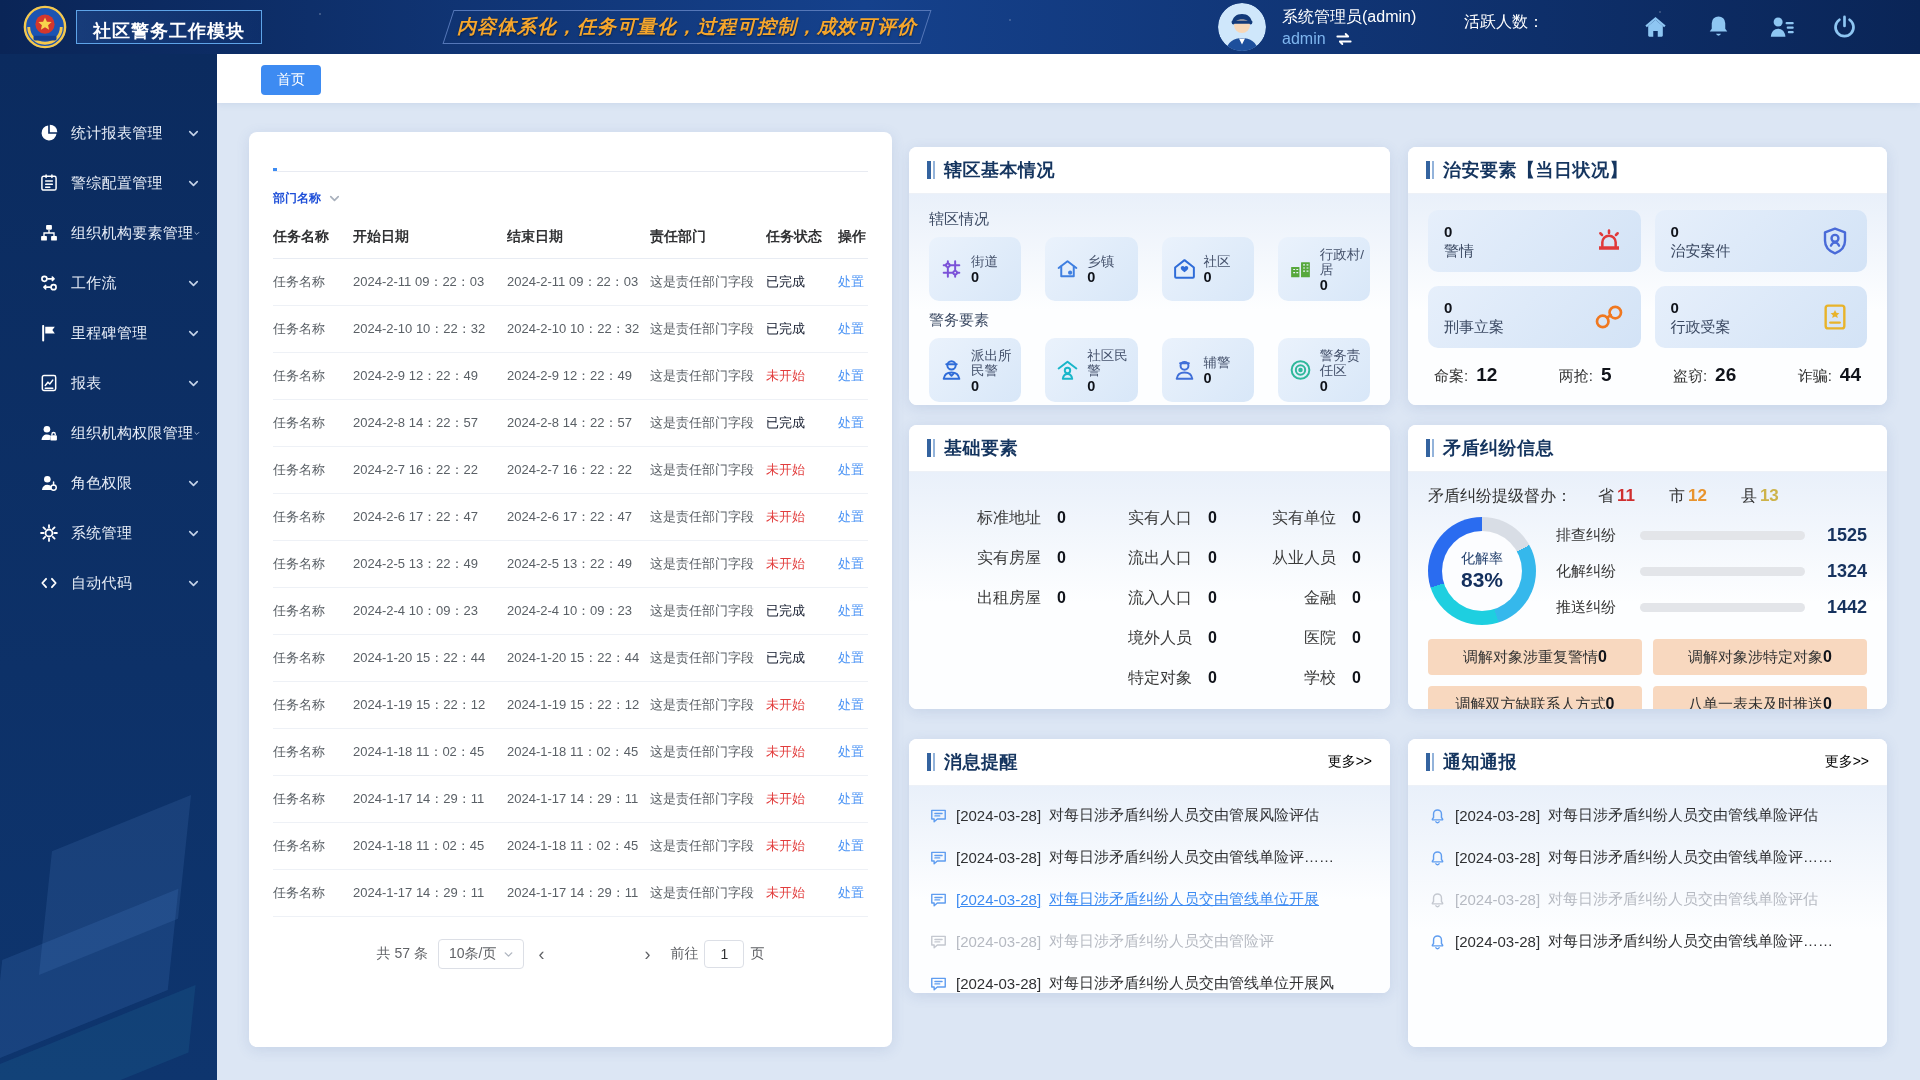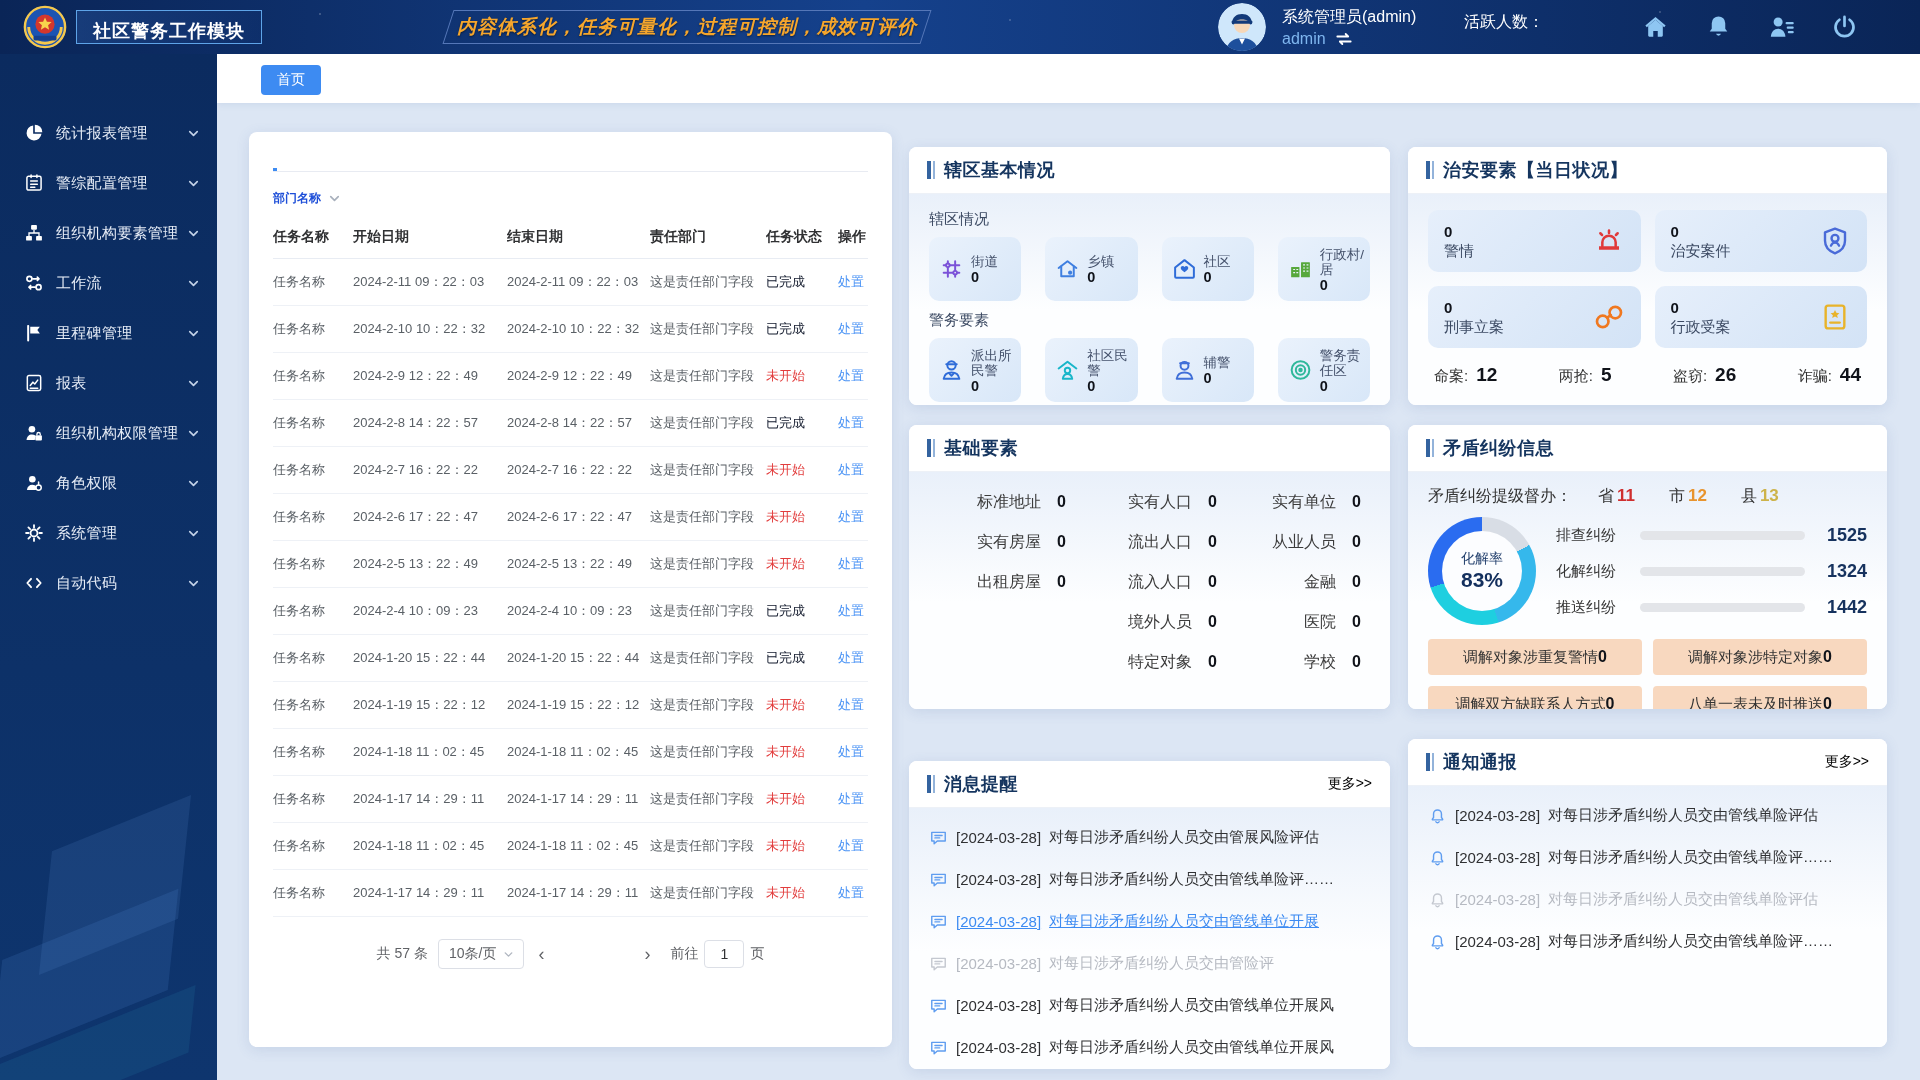--- a/index.html
+++ b/index.html
@@ -27,21 +27,21 @@
   .user-role{color:#fff;font-size:16px}
   .user-name-row{display:flex;align-items:center;gap:8px}
   .user-name{color:#7fb6ef;font-size:16px}
   .swap{width:20px;height:20px;color:#fff}
   .active-users{position:absolute;left:1464px;top:12px;color:#fff;font-size:16px}
   .hdr-icons{position:absolute;left:1642px;top:13px;display:flex;gap:36px}
   .hdr-icon{width:27px;height:27px;color:#8ec6f2;cursor:pointer}
   
   .sidebar{position:absolute;left:0;top:54px;width:217px;height:1026px;
     background:linear-gradient(180deg,#0b2b5f,#0d3168 60%,#0e356e);padding-top:54px;z-index:4}
-  .sb-item{height:50px;display:flex;align-items:center;padding:0 16px 0 24px;cursor:pointer;white-space:nowrap}
+  .sb-item{height:50px;display:flex;align-items:center;padding:0 16px 0 39px;cursor:pointer;white-space:nowrap}
   .sb-icon{width:20px;height:20px;color:#fff;flex:none}
   .sb-label{color:#e7edf7;font-size:15px;margin-left:12px;letter-spacing:.3px}
   .sb-chev{width:15px;height:15px;color:#c3d2e8;margin-left:auto}
   .sb-deco{position:absolute;left:0;bottom:0;width:217px;height:320px;overflow:hidden;pointer-events:none}
   .sb-deco i{position:absolute;background:rgba(90,140,220,.16)}
   .sb-deco .d1{width:190px;height:90px;left:-10px;bottom:60px;transform:rotate(-22deg) skewX(-28deg)}
   .sb-deco .d2{width:150px;height:110px;left:40px;bottom:140px;transform:rotate(-22deg) skewX(-28deg);background:rgba(110,160,235,.13)}
   .sb-deco .d3{width:220px;height:60px;left:-20px;bottom:-10px;transform:rotate(-22deg) skewX(-28deg);background:rgba(60,190,220,.10)}
   
   .topbar{position:absolute;left:217px;top:54px;width:1703px;height:49px;background:#fff;box-shadow:0 2px 6px rgba(100,130,180,.12)}
@@ -99,21 +99,21 @@
   .sec-tile{height:62px;border-radius:10px;background:linear-gradient(135deg,#e6effb,#d3e3f6);position:relative;padding:8px 52px 8px 16px;display:flex;flex-direction:column;justify-content:center}
   .sec-value{font-size:15px;font-weight:bold;color:#10131a;line-height:18px}
   .sec-label{font-size:15px;color:#3c4a63;line-height:19px}
   .sec-tile .icon{position:absolute;right:16px;top:50%;transform:translateY(-50%);width:32px;height:32px}
   .sec-stats{display:flex;justify-content:space-between;padding:16px 6px 0}
   .sec-stat{display:flex;align-items:baseline;gap:8px}
   .sec-stat-label{font-size:15px;color:#333}
   .sec-stat-value{font-size:19px;font-weight:bold;color:#10131a}
   
   .card-basic{left:909px;top:425px;width:481px;height:284px}
-  .card-basic .card-bd{padding:20px 26px;display:grid;grid-template-columns:1fr 1.05fr 1fr;column-gap:10px}
+  .card-basic .card-bd{padding:36px 26px;display:grid;grid-template-columns:1fr 1.05fr 1fr;column-gap:10px}
   .be-col{display:flex;flex-direction:column}
   .be-item{display:flex;justify-content:flex-end;align-items:baseline;gap:16px;height:40px}
   .be-label{font-size:16px;color:#3b3b3b}
   .be-value{font-size:16px;font-weight:bold;color:#10131a;min-width:12px}
   
   .card-dispute{left:1408px;top:425px;width:479px;height:284px}
   .card-dispute .card-bd{padding:12px 20px}
   .sup-row{display:flex;align-items:baseline;gap:26px;font-size:16px;color:#333;margin:2px 0 10px}
   .sup-item{display:flex;align-items:baseline;gap:3px}
   .sup-value{font-weight:bold;font-size:17px}
@@ -134,21 +134,21 @@
   .bar-fill{height:100%;border-radius:5px}
   .state-green .bar-fill{background:linear-gradient(90deg,#49d098,#21ab67)}
   .state-orange .bar-fill{background:linear-gradient(90deg,#f2b844,#dd8f1f)}
   .state-purple .bar-fill{background:linear-gradient(90deg,#9a6ce8,#7646d0)}
   .bar-value{width:52px;text-align:right;font-size:18px;font-weight:bold;color:#16325e;flex:none}
   .dis-btns{display:grid;grid-template-columns:1fr 1fr;gap:11px;margin-top:14px}
   .dis-btn{height:36px;background:#f8d8bf;border-radius:4px;display:flex;align-items:center;justify-content:center;cursor:pointer}
   .dis-btn-label{font-size:15px;color:#333}
   .dis-btn-value{font-size:16px;font-weight:bold;color:#10131a}
   
-  .card-messages{left:909px;top:761px;width:481px;height:308px}
+  .card-messages{left:909px;top:739px;width:481px;height:254px}
   .card-notices{left:1408px;top:739px;width:479px;height:308px}
   .msg-list{padding:8px 20px}
   .msg-item{display:flex;align-items:center;gap:8px;height:42px;cursor:pointer;white-space:nowrap}
   .msg-icon{width:19px;height:19px;flex:none;color:#5f9df0}
   .msg-date{font-size:15px;color:#303133}
   .msg-text{font-size:15px;color:#303133;overflow:hidden}
   .msg-item.state-active .msg-date,.msg-item.state-active .msg-text{color:#3d8bf2;text-decoration:underline}
   .msg-item.state-read .msg-date,.msg-item.state-read .msg-text{color:#b6bac2}
   .msg-item.state-read .msg-icon{color:#c4c8d0}
   

